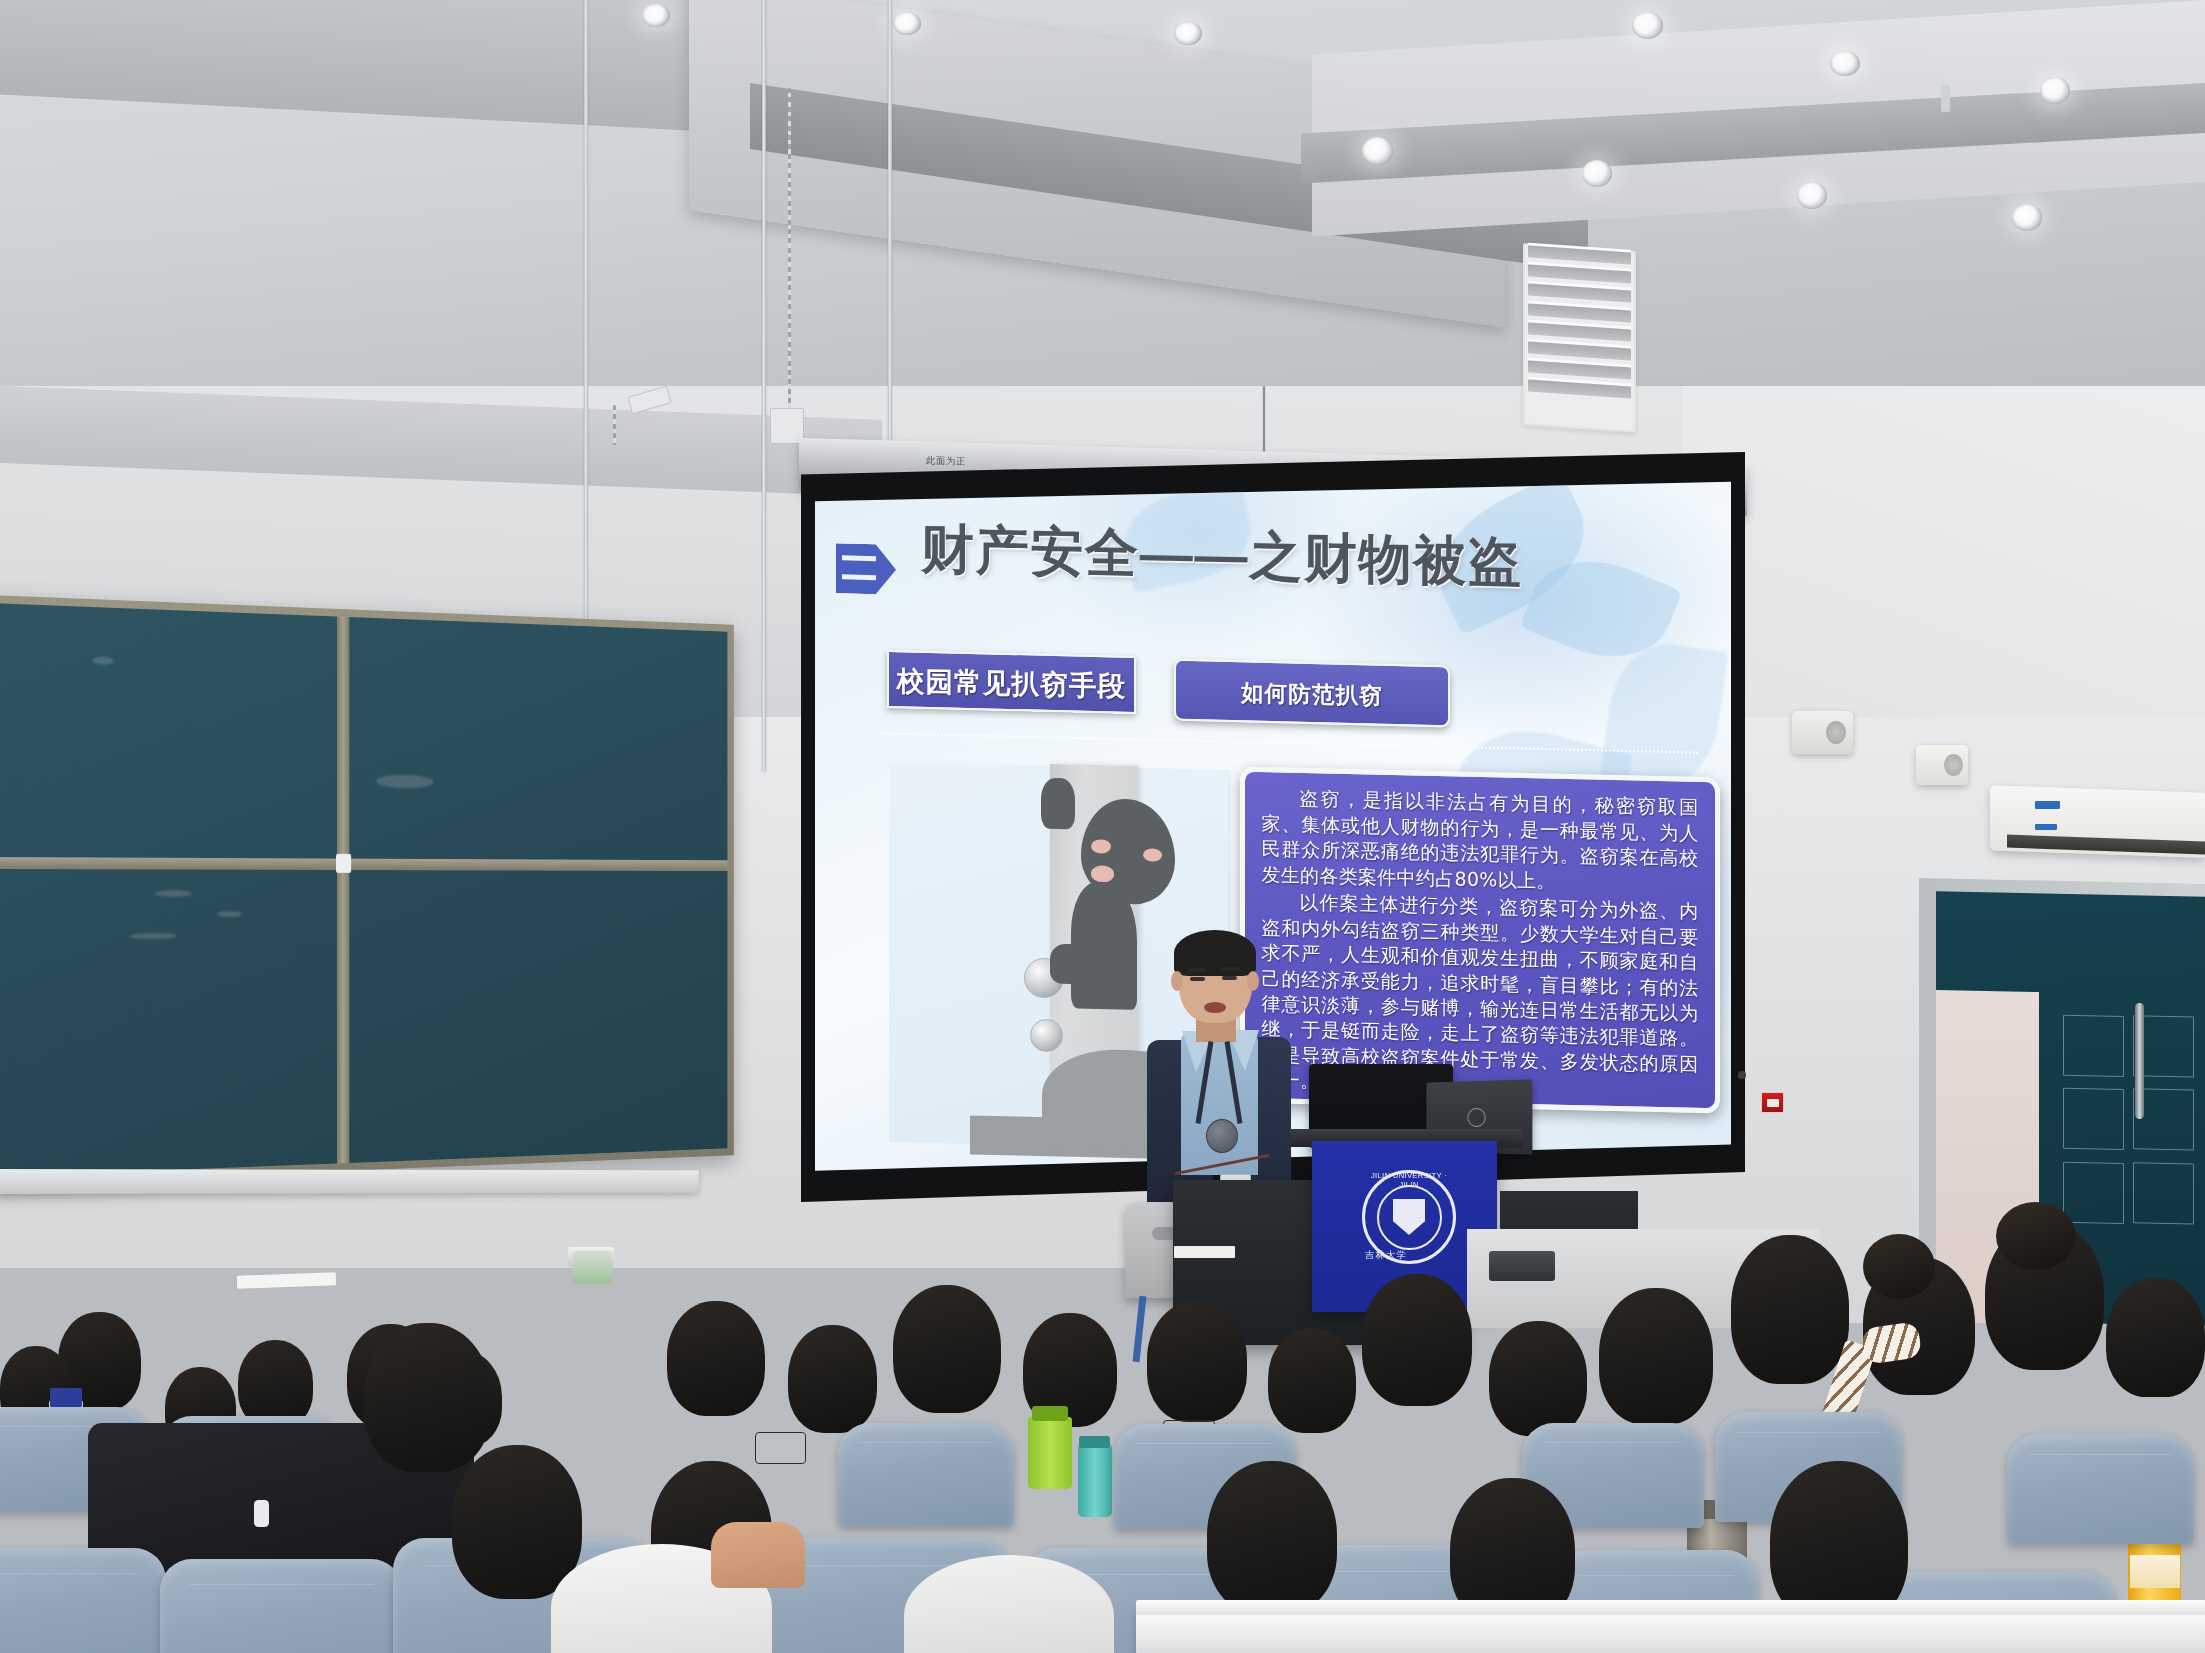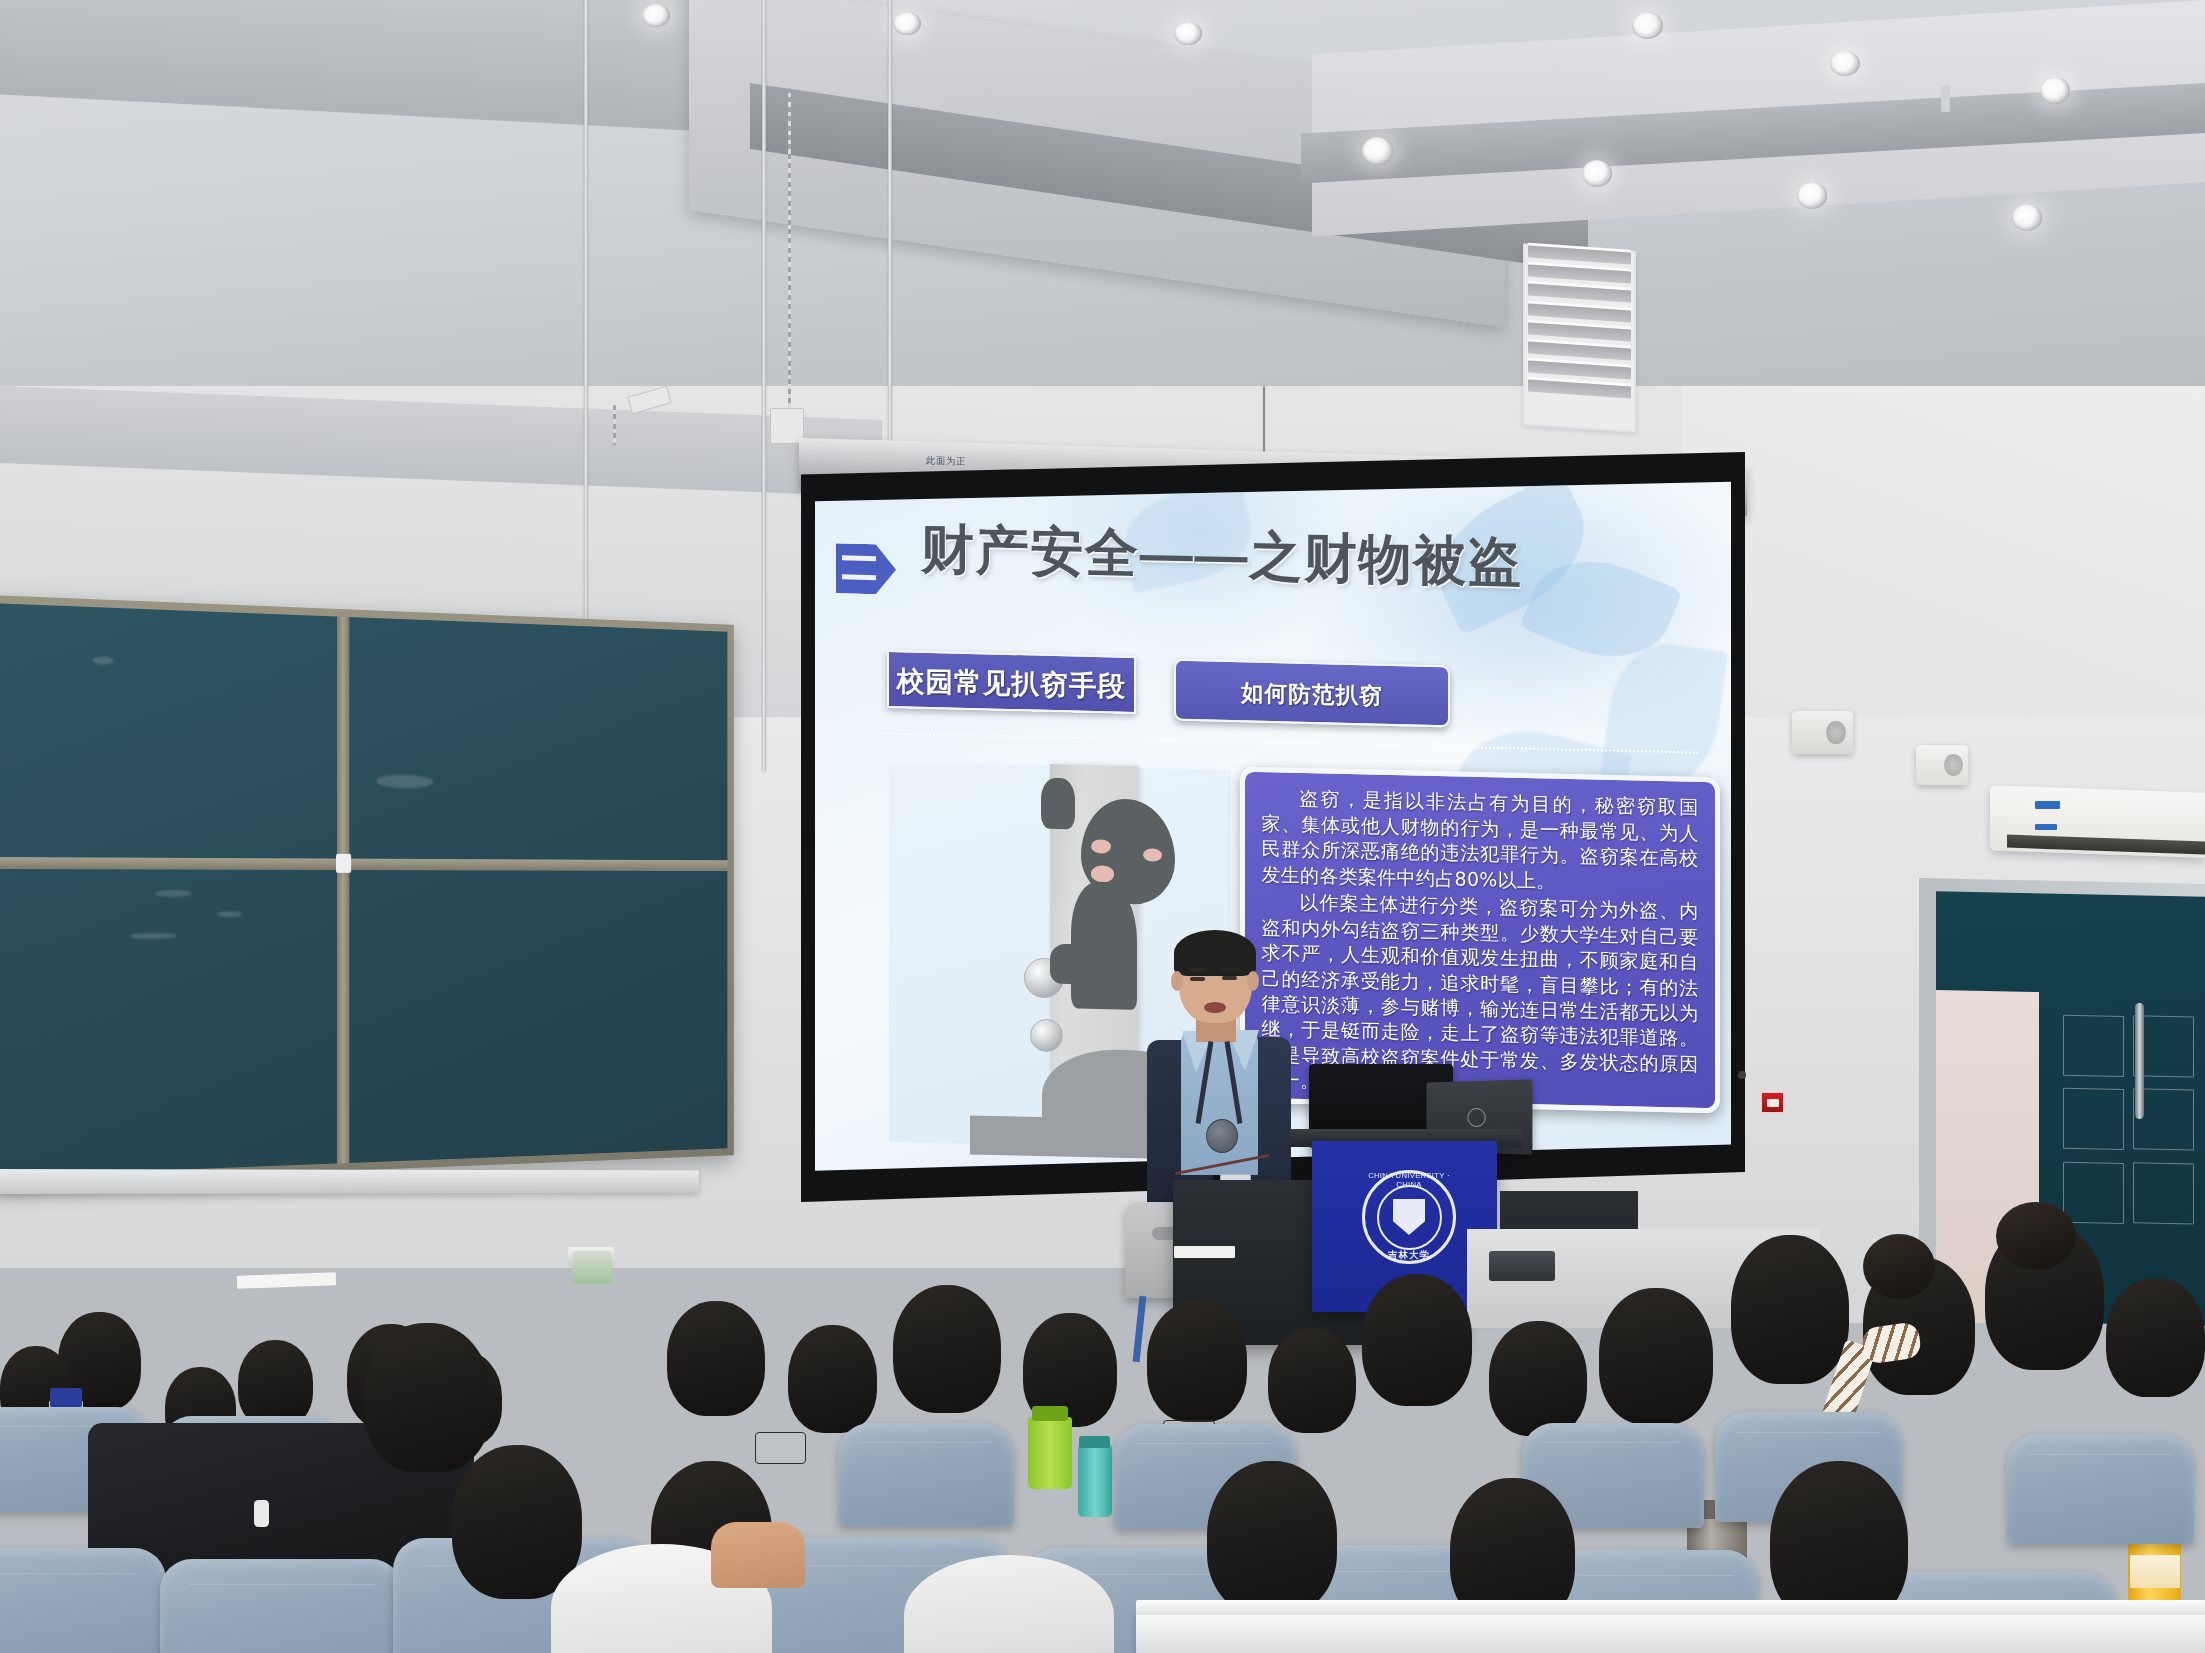--- a/index.html
+++ b/index.html
@@ -194,22 +194,22 @@
   #podium-front{left:1312px;top:1141px;width:185px;height:171px;
     background:linear-gradient(180deg,#2431a7,#1c2893);box-shadow:0 5.5px 14.3px rgba(0,0,0,.35);}
   #emblem{left:1362px;top:1170px;width:94px;height:94px;border-radius:50%;
     border:3.3px solid #e8eaf6;display:flex;align-items:center;justify-content:center;}
   #emblem .inner{width:65px;height:65px;border-radius:50%;border:2.2px solid #e8eaf6;
     display:flex;align-items:center;justify-content:center;}
   #emblem .shield{width:32px;height:36px;background:#e8eaf6;
     clip-path:polygon(0 0,100% 0,100% 62%,50% 100%,0 62%);}
   #emblem .arc-top{position:absolute;top:-1.7px;left:0;right:0;text-align:center;color:#eef0fa;
     font-size:7.7px;letter-spacing:0.3px;}
-  #emblem .arc-bot{position:absolute;bottom:-1.1px;left:0;right:0;text-align:center;color:#eef0fa;
-    font-size:9.4px;letter-spacing:1.1px;font-weight:bold;}
+  #emblem .arc-bot{position:absolute;bottom:-1.1px;left:0;right:0;text-align:left;color:#eef0fa;
+    font-size:9.4px;letter-spacing:1.1px;}
 
   #monitor{left:1309px;top:1064px;width:144px;height:84px;
     background:linear-gradient(180deg,#15171a,#0c0e10);border-radius:3.9px;
     box-shadow:0 3.3px 8.8px rgba(0,0,0,.4);}
   #monitor-stand{left:1362px;top:1147px;width:35px;height:13.2px;background:#2a2d31;}
   #laptop{left:1422px;top:1081px;width:110px;height:72px;
     background:linear-gradient(180deg,#3d4146,#2a2d31);border-radius:2.8px;
     transform:perspective(331px) rotateY(-16deg);box-shadow:0 3.3px 8.8px rgba(0,0,0,.35);}
   #laptop .logo{position:absolute;left:45px;top:26.5px;width:19px;height:19px;border-radius:50%;
     border:1.7px solid #9aa0a6;}
@@ -445,21 +445,21 @@
   <div class="abs" id="monitor"></div>
   <div class="abs" id="monitor-stand"></div>
   <div class="abs" id="laptop">
       <div class="logo"></div>
     </div>
 
   <div class="abs" id="podium-body"></div>
   <div class="abs" style="left:1290px;top:1129px;width:232px;height:17.6px;background:linear-gradient(180deg,#3a3e43,#24272a);"></div>
   <div class="abs" id="podium-front"></div>
   <div class="abs" id="emblem">
-    <div class="arc-top">CHINA UNIVERSITY · CHINA</div>
+    <div class="arc-top">JILIN UNIVERSITY · JILIN</div>
     <div class="inner">
         <div class="shield"></div>
       </div>
     <div class="arc-bot">吉林大学</div>
   </div>
   <div class="abs" style="left:1500px;top:1191px;width:138px;height:116px;background:linear-gradient(180deg,#2b2e32,#1b1e21);"></div>
   <div class="abs" style="left:1467px;top:1229px;width:353px;height:99px;background:linear-gradient(180deg,#e0e1e2,#c6c8ca);"></div>
   <div class="abs" style="left:1174px;top:1246px;width:61px;height:12px;background:#f0f1ee;border-radius:1.1px;"></div>
   <div class="abs" style="left:1489px;top:1251px;width:66px;height:30px;background:linear-gradient(180deg,#4a4d51,#303336);border-radius:3.3px;"></div>
 

